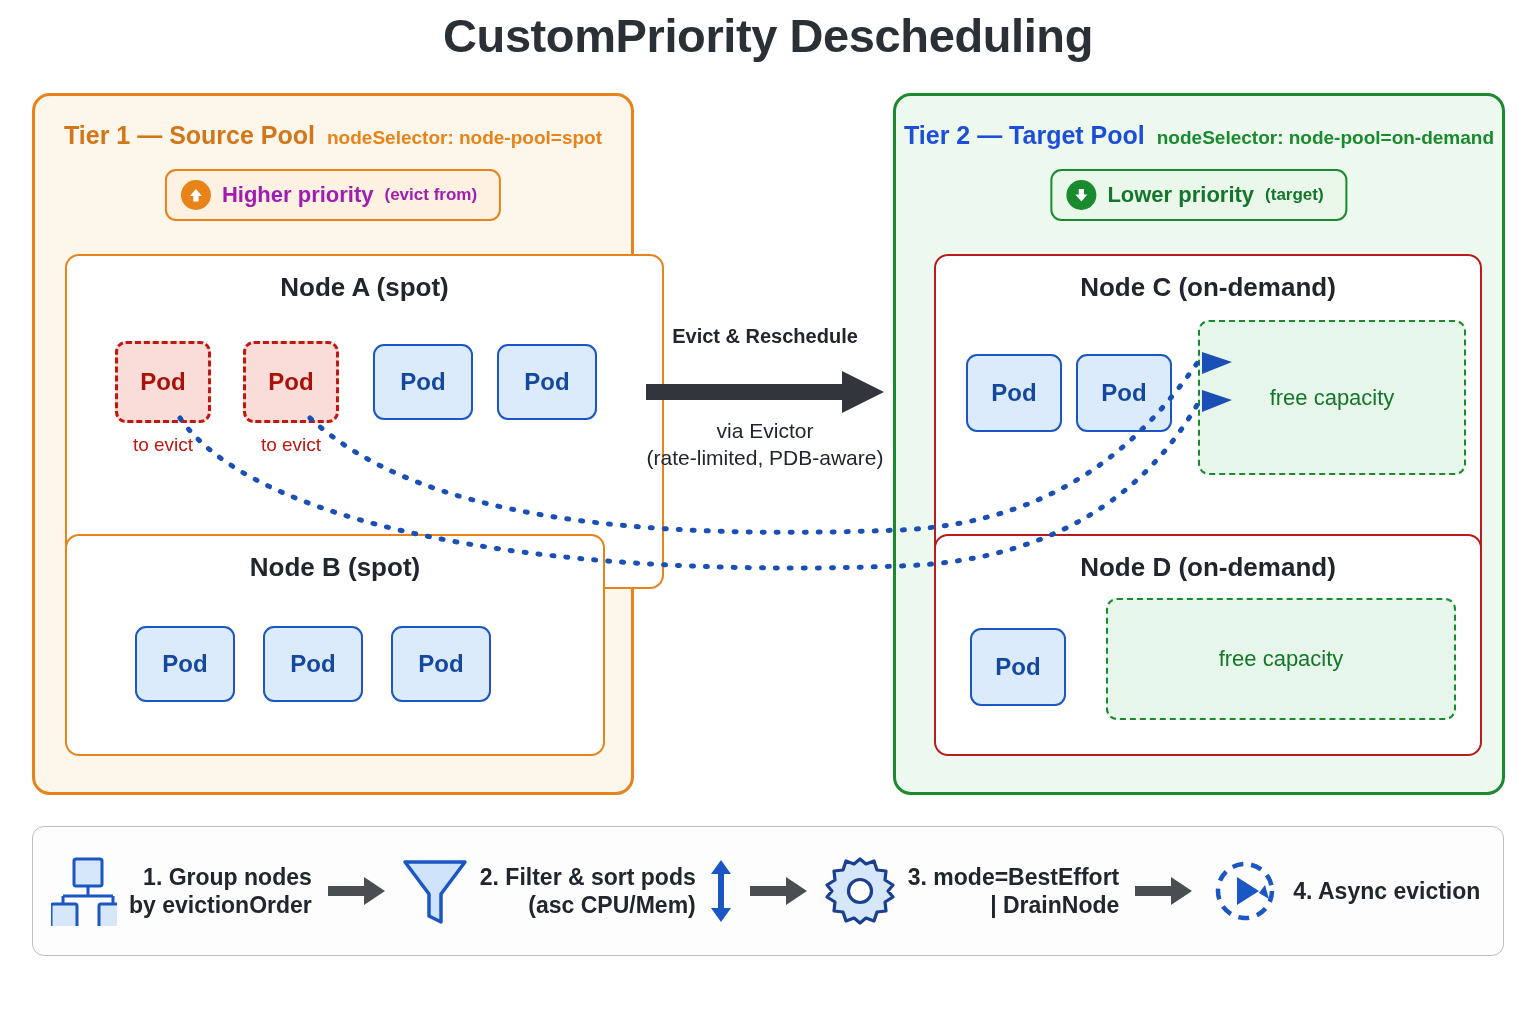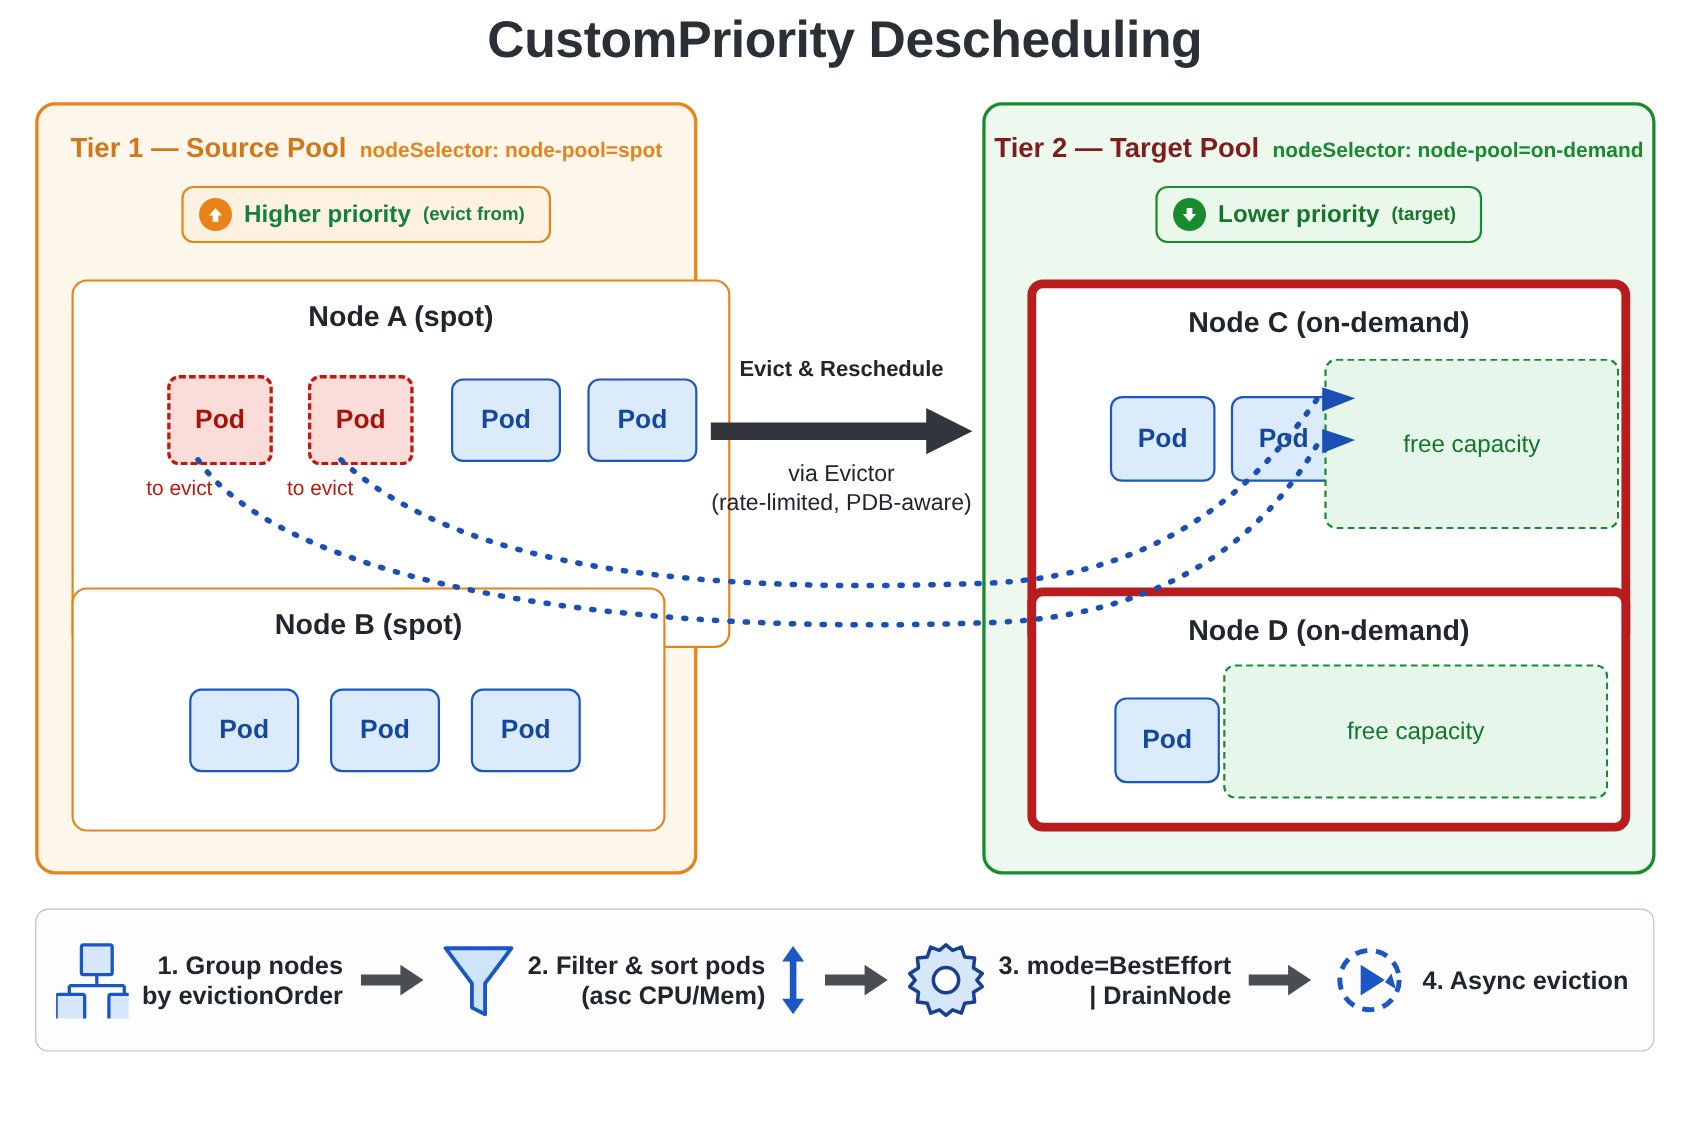--- a/index.html
+++ b/index.html
@@ -40,21 +40,21 @@
   }
   .tier-head{
     position:absolute;left:0;right:0;top:25px;
     text-align:center;
     white-space:nowrap;
   }
   .tier-head .t-main{font-size:25px;font-weight:bold;}
   .tier-head .t-sub{font-size:19px;font-weight:bold;margin-left:12px;}
   .tier-src .t-main{color:#d2761a;}
   .tier-src .t-sub{color:#e8831a;}
-  .tier-tgt .t-main{color:#7f1d1d;}
+  .tier-tgt .t-main{color:#1d4ed8;}
   .tier-tgt .t-sub{color:#1a8a2e;}
 
   
   .pill{
     position:absolute;top:73px;
     display:flex;align-items:center;gap:11px;
     padding:9px 22px 9px 14px;
     border-radius:11px;
     box-sizing:border-box;
     white-space:nowrap;
@@ -69,47 +69,46 @@
   }
   .pill .badge{
     width:30px;height:30px;border-radius:50%;
     display:flex;align-items:center;justify-content:center;
     flex:0 0 auto;
   }
   .pill-src .badge{background:#e8831a;}
   .pill-tgt .badge{background:#1a8a2e;}
   .pill .ptext{font-size:22px;font-weight:bold;}
   .pill .psub{font-size:17px;font-weight:bold;}
-  .pill-src .ptext,.pill-src .psub{color:#15803d;}
+  .pill-src .ptext,.pill-src .psub{color:#a21caf;}
   .pill-tgt .ptext,.pill-tgt .psub{color:#15752a;}
 
   
   .node{
     position:absolute;
     box-sizing:border-box;
     border-radius:14px;
     background:#ffffff;
   }
   .node-src{border:2px solid #e8831a;}
-  .node-tgt{border:8px solid #b91c1c;}
+  .node-tgt{border:2px solid #b91c1c;}
   .node-title{
     position:absolute;left:0;right:0;top:16px;
     text-align:center;
     font-size:26px;font-weight:bold;color:#21262e;
     white-space:nowrap;
   }
 
   
   .pod{
     position:absolute;
     box-sizing:border-box;
     display:flex;align-items:center;justify-content:center;
     font-size:24px;font-weight:bold;
     border-radius:11px;
-    margin-left:37px;
   }
   .pod-normal{
     background:#dcebfb;
     border:2.5px solid #1a56c4;
     color:#13489e;
   }
   .pod-evict{
     background:#fadcd9;
     border:3px dashed #c0180f;
     color:#a81208;

